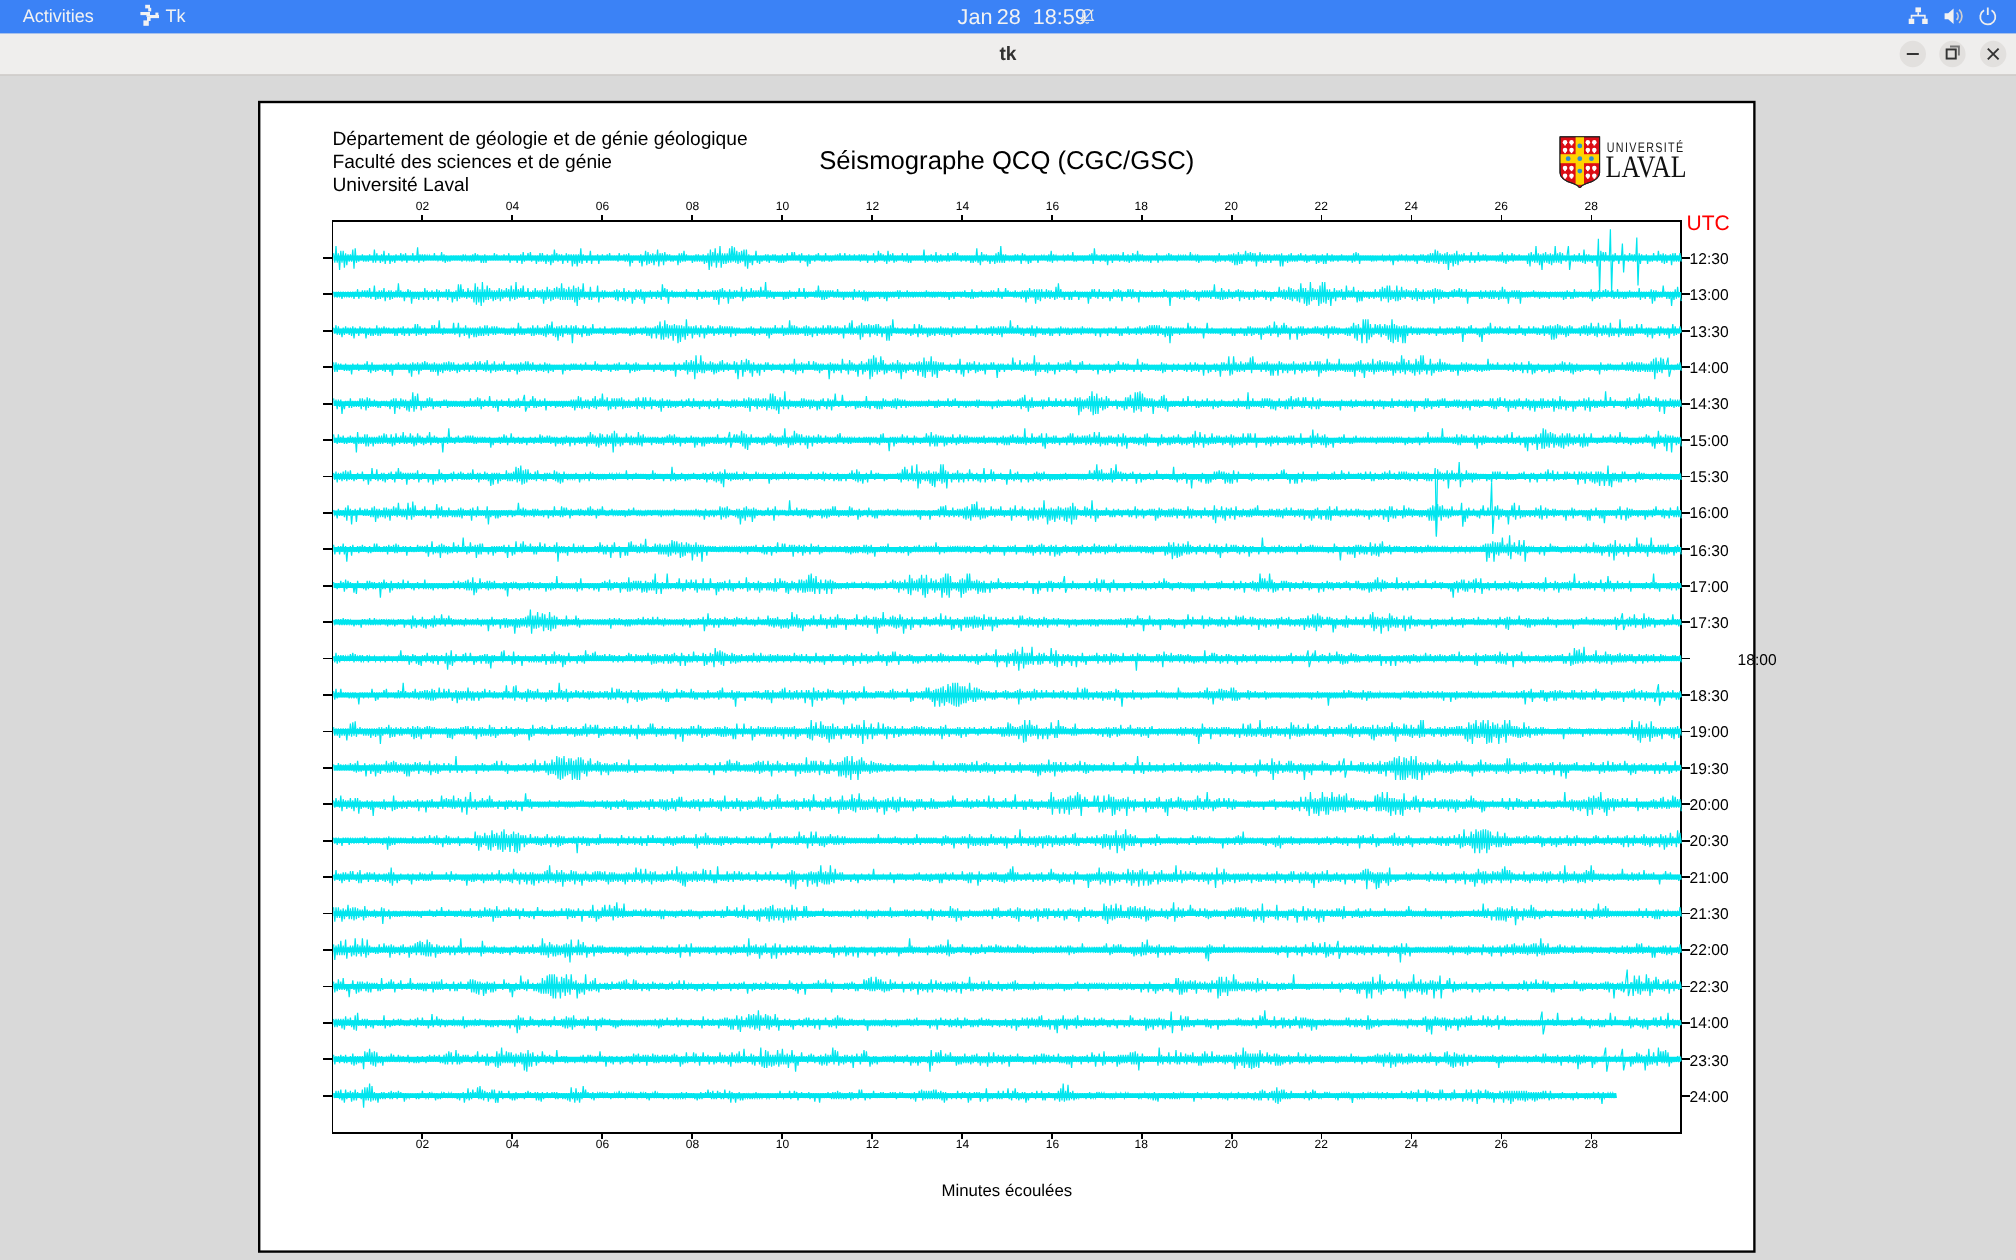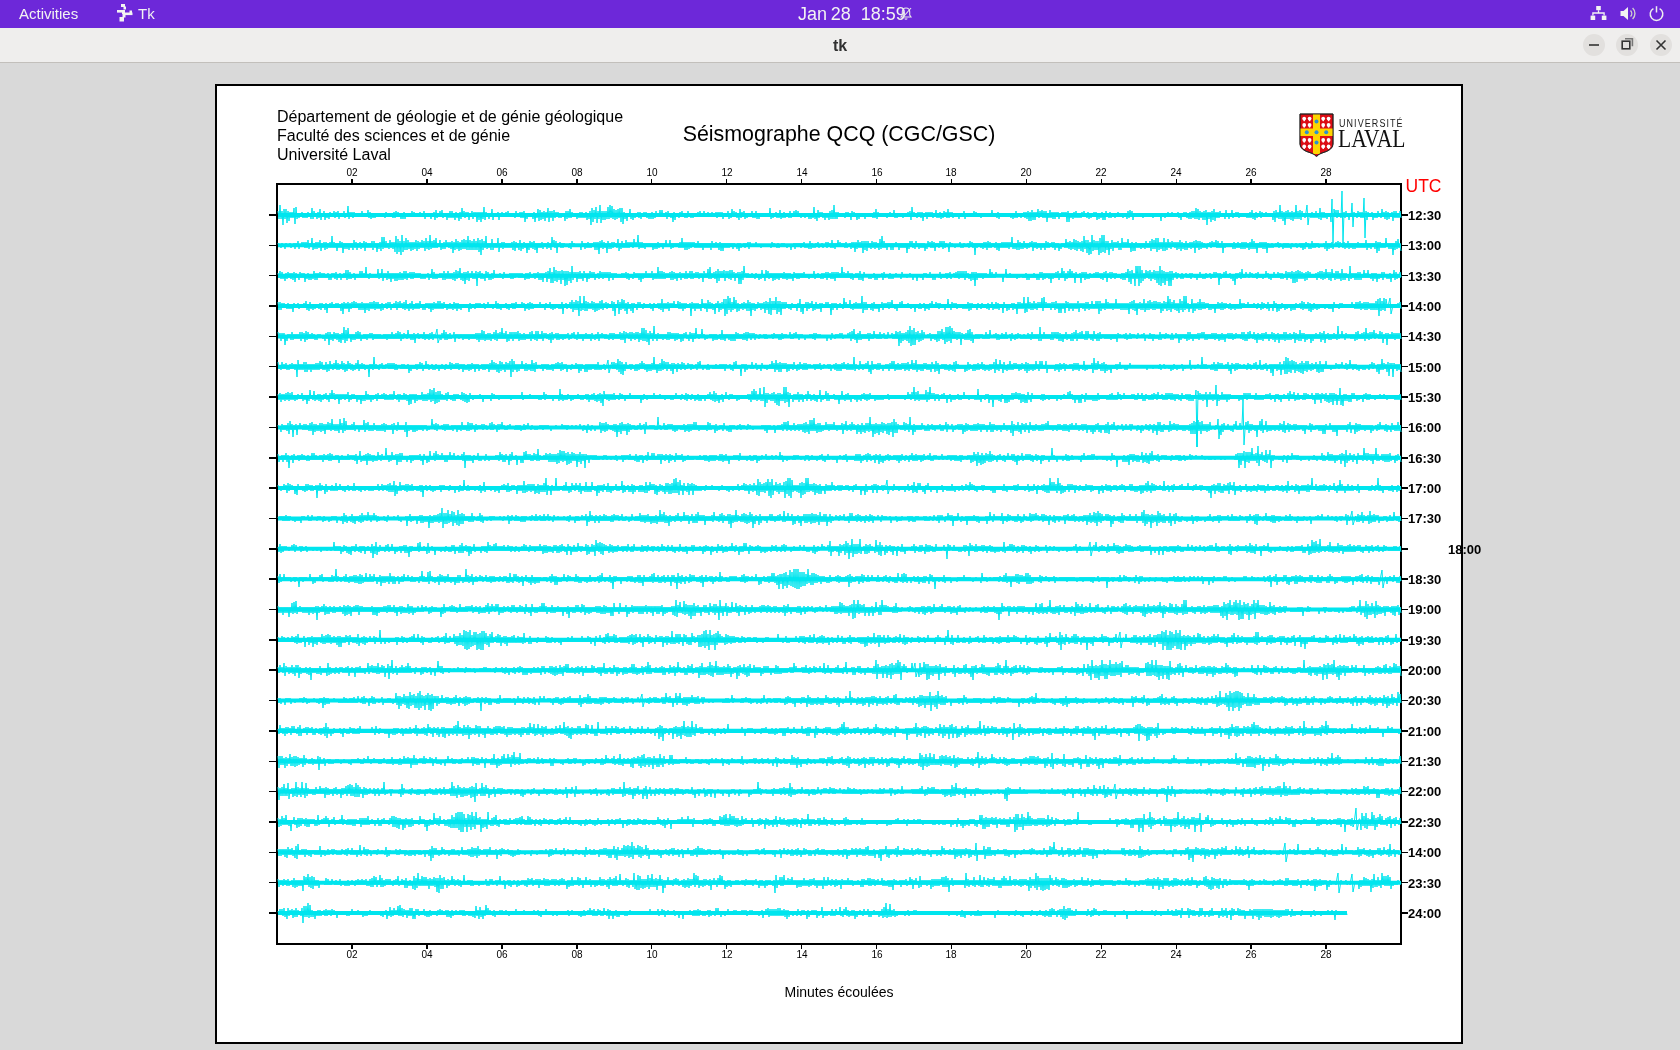--- a/index.html
+++ b/index.html
@@ -1,26 +1,26 @@
 <!DOCTYPE html>
 <html><head><meta charset="utf-8"><style>
 * { margin:0; padding:0; box-sizing:border-box; }
 html,body { width:1680px; height:1050px; overflow:hidden;
   font-family:"Liberation Sans",sans-serif; background:#d9d9d9; }
-#topbar { position:absolute; left:0; top:0; width:1680px; height:28px; background:#6d28d9; color:#f2f2f2; }
+#topbar { position:absolute; left:0; top:0; width:1680px; height:28px; background:#3b82f6; color:#f2f2f2; }
 #topbar .t { position:absolute; font-size:15px; }
 #titlebar { position:absolute; left:0; top:28px; width:1680px; height:35px;
   background:#efeeed; border-bottom:1px solid #c2bfbb; }
 #titlebar .name { position:absolute; left:0; width:100%; text-align:center; top:8.5px;
   font-size:16px; font-weight:bold; color:#313131; }
 .wbtn { position:absolute; top:34px; width:22px; height:22px; border-radius:50%; background:#e2e0de; }
 #fig { position:absolute; left:215px; top:84px; width:1248px; height:960px;
   background:#fff; border:2px solid #000; }
 .xt { position:absolute; font-size:10px; color:#000; transform:translateX(-50%); }
-.yt { position:absolute; font-size:13px; color:#000;font-weight:bold; }
+.yt { position:absolute; font-size:13px; color:#000; }
 svg { position:absolute; left:0; top:0; }
 </style></head><body>
 <div id="topbar">
   <div class="t" style="left:19px;top:4.5px">Activities</div>
   <svg style="left:116px;top:3px" width="18" height="20" viewBox="0 0 18 20">
     <g fill="#f2f2f2">
       <rect x="5" y="1" width="4" height="3"></rect>
       <rect x="7.5" y="3.5" width="2.5" height="3"></rect>
       <rect x="1" y="7" width="6" height="2.6"></rect>
       <rect x="6" y="7" width="3" height="4"></rect>

